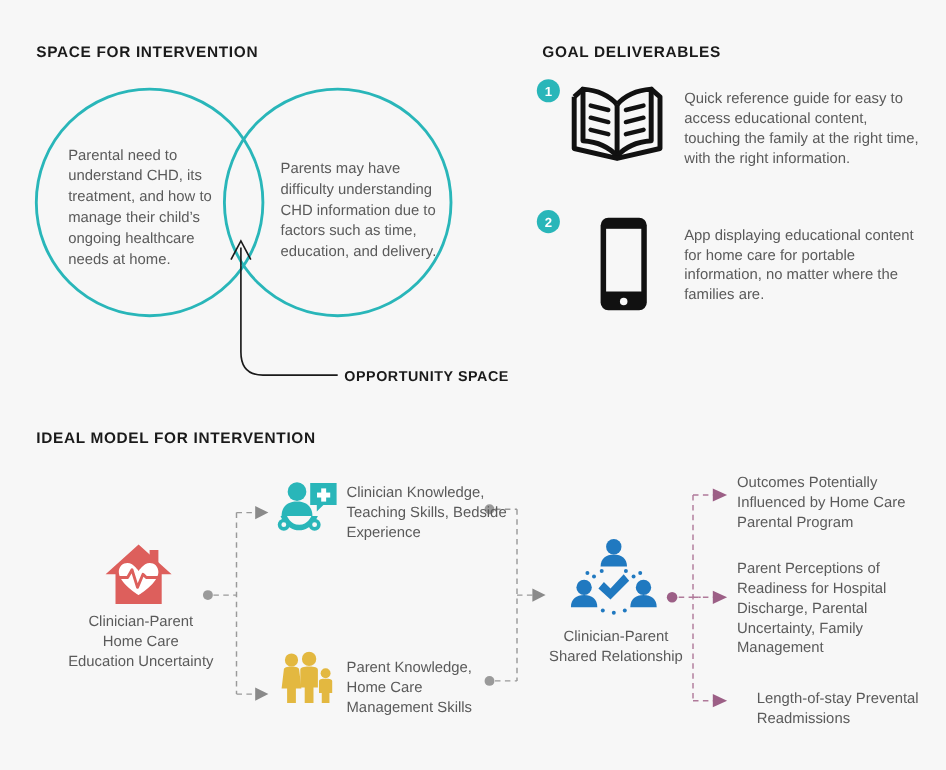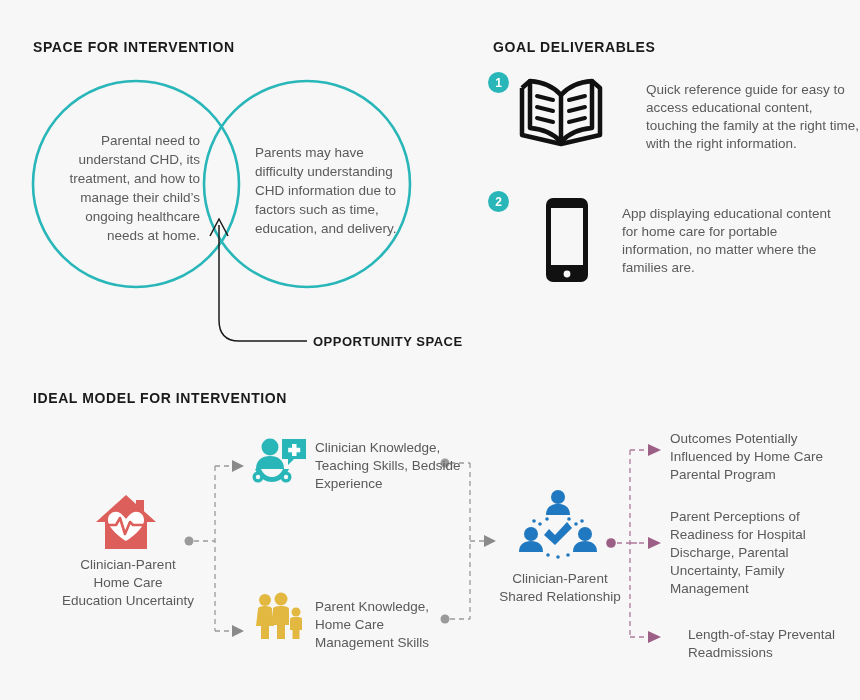--- a/index.html
+++ b/index.html
@@ -24,21 +24,21 @@
   #title-model{left:33px;top:390px;}
 
   
   #venn{position:absolute;left:0;top:0;width:470px;height:370px;}
   .venn-text{
     position:absolute;
     font-size:13.5px;
     line-height:19px;
     color:#5a5a5a;
   }
-  #venn-left-text{left:62px;top:131px;width:138px;text-align:right;}
+  #venn-left-text{left:62px;top:131px;width:138px;}
   #venn-right-text{left:255px;top:143px;width:160px;}
   #opp-label{
     position:absolute;left:313px;top:334px;
     font-size:13px;font-weight:bold;letter-spacing:0.5px;color:#1a1a1a;
     white-space:nowrap;
   }
 
   
   .badge{
     position:absolute;
@@ -49,21 +49,21 @@
     display:flex;align-items:center;justify-content:center;
     line-height:1;
   }
   #badge-1{left:488px;top:72px;}
   #badge-2{left:488px;top:191px;}
   .deliverable-text{
     position:absolute;
     font-size:13.5px;line-height:18px;color:#5a5a5a;
     width:215px;
   }
-  #deliv-1-text{left:622px;top:81px;margin-left:24px;}
+  #deliv-1-text{left:622px;top:81px;}
   #deliv-2-text{left:622px;top:205px;}
   #book-icon{position:absolute;left:518px;top:76px;}
   #phone-icon{position:absolute;left:541px;top:194px;}
   .node-label{
     position:absolute;
     font-size:13.5px;line-height:18px;color:#5a5a5a;
   }
   #house-icon{position:absolute;left:94px;top:493px;}
   #label-home{left:48px;top:556px;width:160px;text-align:center;}
   #clinician-icon{position:absolute;left:250px;top:437px;}

